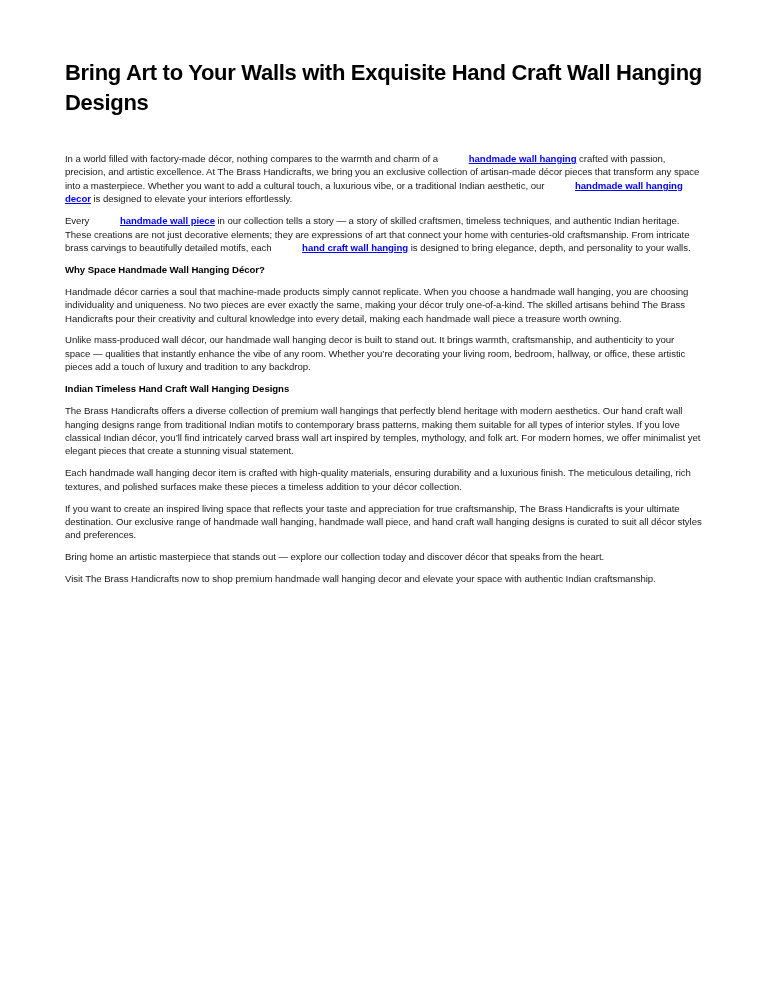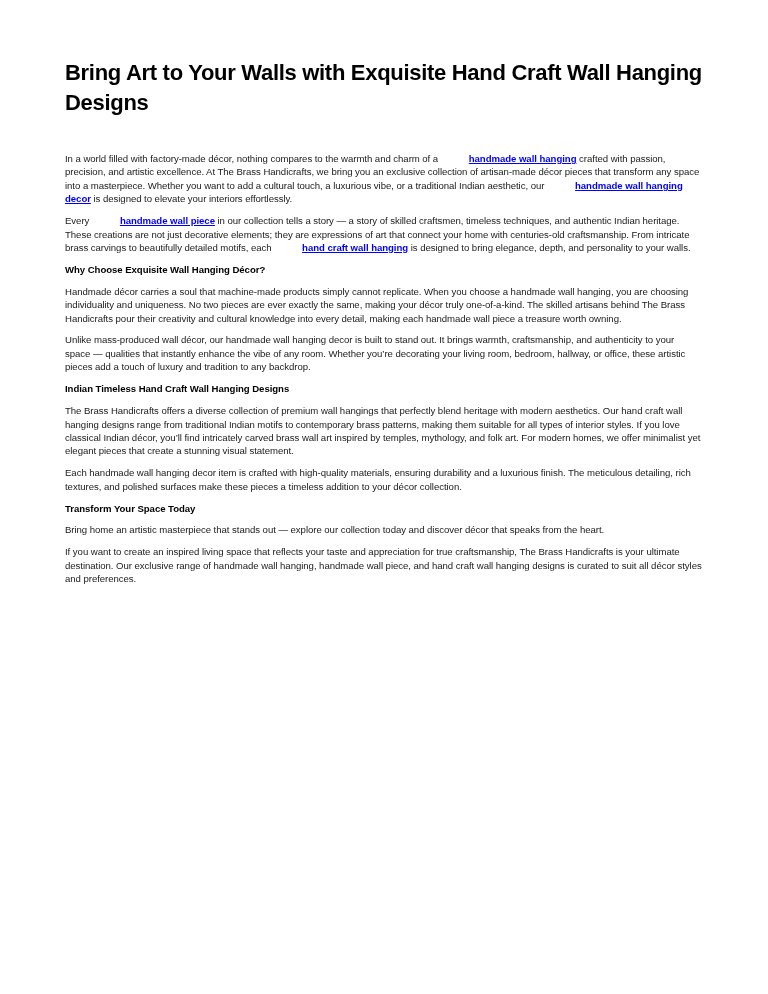--- a/index.html
+++ b/index.html
@@ -45,23 +45,23 @@
   }
 </style>
 </head>
 <body>
 
 <div class="page" style="background: rgb(255, 255, 255);">
   <h1 class="doc-title" style="color: rgb(0, 0, 0);">Bring Art to Your Walls with Exquisite Hand Craft Wall Hanging Designs</h1>
   <div id="doc-blocks">
       <p class="block" style="color: rgb(26, 26, 26);"><span>In a world filled with factory-made décor, nothing compares to the warmth and charm of a </span><a class="doc-link" href="#" style="color: rgb(0, 0, 255);">handmade wall hanging</a><span> crafted with passion, precision, and artistic excellence. At The Brass Handicrafts, we bring you an exclusive collection of artisan-made décor pieces that transform any space into a masterpiece. Whether you want to add a cultural touch, a luxurious vibe, or a traditional Indian aesthetic, our </span><a class="doc-link" href="#" style="color: rgb(0, 0, 255);">handmade wall hanging decor</a><span> is designed to elevate your interiors effortlessly.</span></p>
       <p class="block" style="color: rgb(26, 26, 26);"><span>Every </span><a class="doc-link" href="#" style="color: rgb(0, 0, 255);">handmade wall piece</a><span> in our collection tells a story — a story of skilled craftsmen, timeless techniques, and authentic Indian heritage. These creations are not just decorative elements; they are expressions of art that connect your home with centuries-old craftsmanship. From intricate brass carvings to beautifully detailed motifs, each </span><a class="doc-link" href="#" style="color: rgb(0, 0, 255);">hand craft wall hanging</a><span> is designed to bring elegance, depth, and personality to your walls.</span></p>
-      <p class="block heading"><span>Why Choose Exquisite Wall Hanging Décor?</span></p>
+      <p class="block heading"><span>Why Space Handmade Wall Hanging Décor?</span></p>
       <p class="block" style="color: rgb(26, 26, 26);"><span>Handmade décor carries a soul that machine-made products simply cannot replicate. When you choose a handmade wall hanging, you are choosing individuality and uniqueness. No two pieces are ever exactly the same, making your décor truly one-of-a-kind. The skilled artisans behind The Brass Handicrafts pour their creativity and cultural knowledge into every detail, making each handmade wall piece a treasure worth owning.</span></p>
       <p class="block" style="color: rgb(26, 26, 26);"><span>Unlike mass-produced wall décor, our handmade wall hanging decor is built to stand out. It brings warmth, craftsmanship, and authenticity to your space — qualities that instantly enhance the vibe of any room. Whether you’re decorating your living room, bedroom, hallway, or office, these artistic pieces add a touch of luxury and tradition to any backdrop.</span></p>
       <p class="block heading"><span>Indian Timeless Hand Craft Wall Hanging Designs</span></p>
       <p class="block" style="color: rgb(26, 26, 26);"><span>The Brass Handicrafts offers a diverse collection of premium wall hangings that perfectly blend heritage with modern aesthetics. Our hand craft wall hanging designs range from traditional Indian motifs to contemporary brass patterns, making them suitable for all types of interior styles. If you love classical Indian décor, you’ll find intricately carved brass wall art inspired by temples, mythology, and folk art. For modern homes, we offer minimalist yet elegant pieces that create a stunning visual statement.</span></p>
       <p class="block" style="color: rgb(26, 26, 26);"><span>Each handmade wall hanging decor item is crafted with high-quality materials, ensuring durability and a luxurious finish. The meticulous detailing, rich textures, and polished surfaces make these pieces a timeless addition to your décor collection.</span></p>
-      <p class="block heading"><span>Transform Your Space Today</span></p>
+      <p class="block" style="color: rgb(26, 26, 26);"><span>If you want to create an inspired living space that reflects your taste and appreciation for true craftsmanship, The Brass Handicrafts is your ultimate destination. Our exclusive range of handmade wall hanging, handmade wall piece, and hand craft wall hanging designs is curated to suit all décor styles and preferences.</span></p>
       <p class="block" style="color: rgb(26, 26, 26);"><span>Bring home an artistic masterpiece that stands out — explore our collection today and discover décor that speaks from the heart.</span></p>
-      <p class="block" style="color: rgb(26, 26, 26);"><span>If you want to create an inspired living space that reflects your taste and appreciation for true craftsmanship, The Brass Handicrafts is your ultimate destination. Our exclusive range of handmade wall hanging, handmade wall piece, and hand craft wall hanging designs is curated to suit all décor styles and preferences.</span></p>
+      <p class="block" style="color: rgb(26, 26, 26);"><span>Visit The Brass Handicrafts now to shop premium handmade wall hanging decor and elevate your space with authentic Indian craftsmanship.</span></p>
     </div>
 </div>
 
 </body></html>

